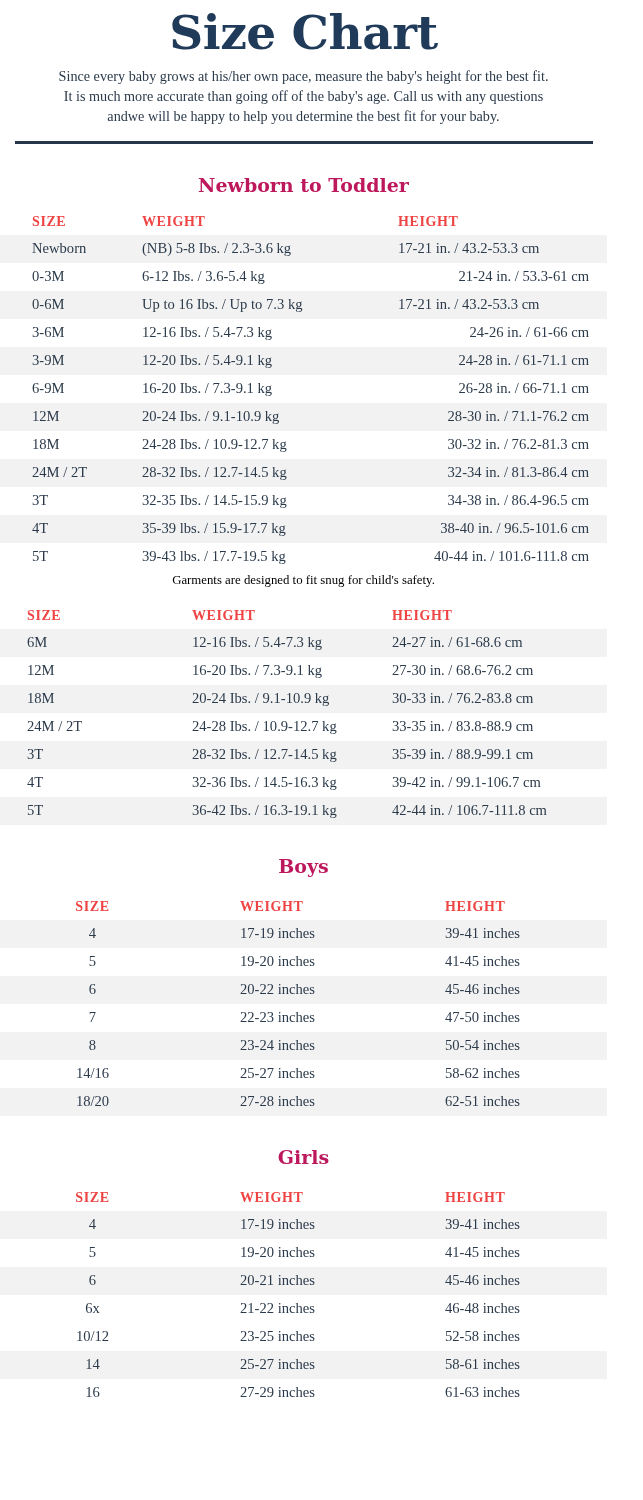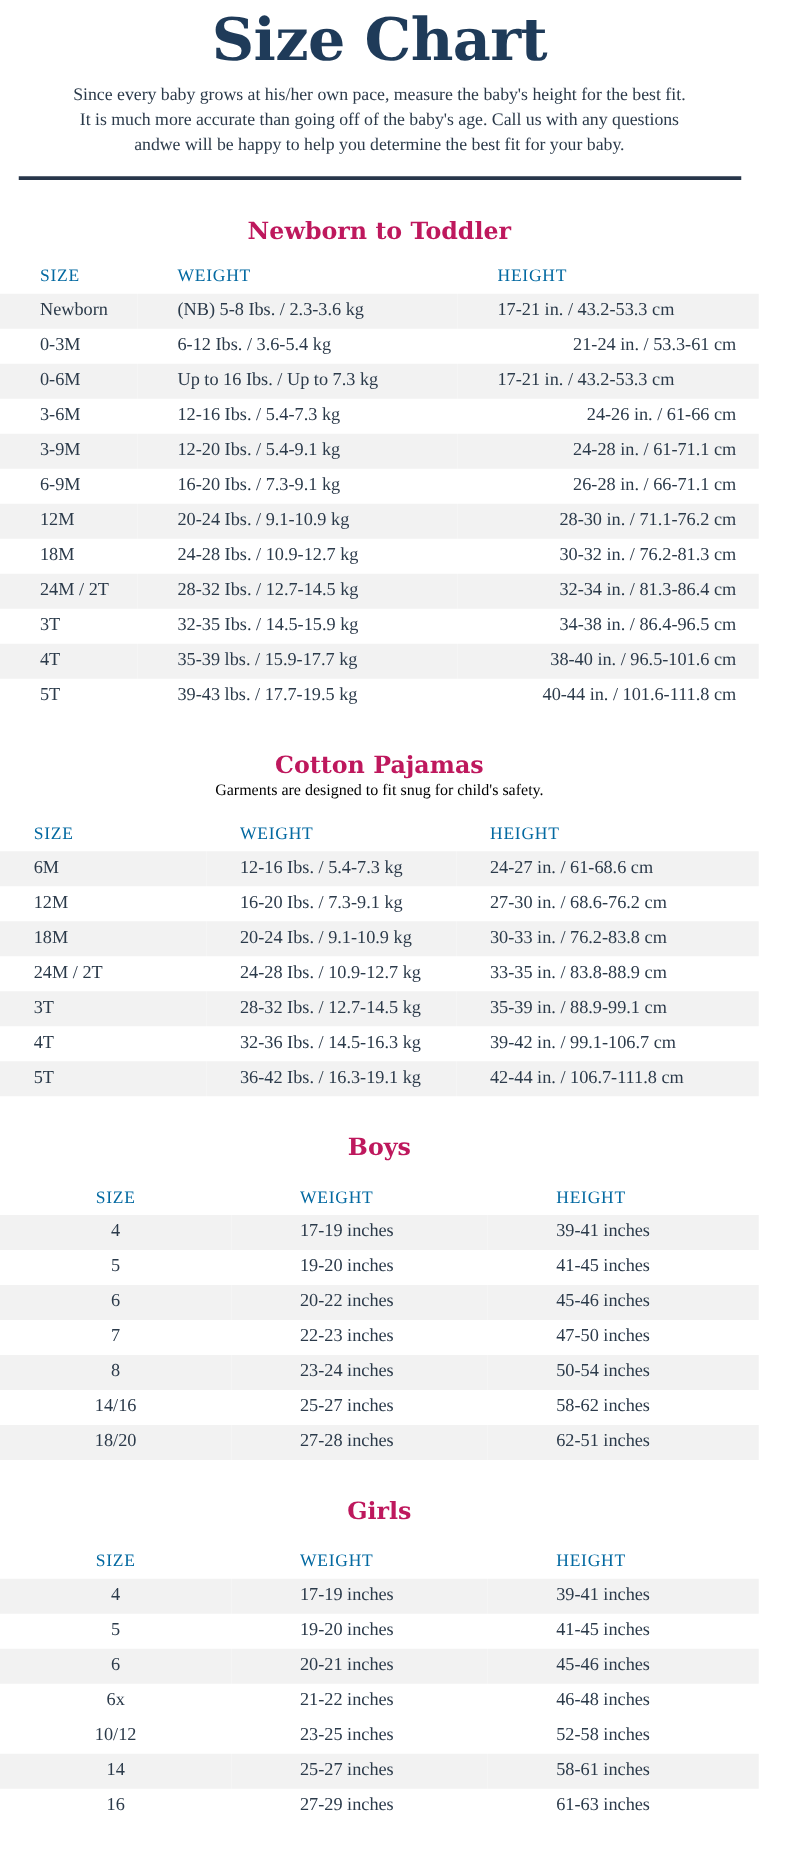--- a/index.html
+++ b/index.html
@@ -65,26 +65,26 @@
     margin: 2px 0 0 0;
   }
 
   
   table {
     border-collapse: collapse;
     width: 100%;
     font-size: 14.6px;
   }
   thead th {
-    font-weight: normal;
+    font-weight: bold;
     text-align: left;
     letter-spacing: 0.6px;
     font-size: 14px;
     padding: 6px 0 5px 0;
-    color: #0369a1;
+    color: #ef4444;
   }
   tbody td {
     padding: 5.5px 0 5.5px 0;
     color: #2b3a4a;
     white-space: nowrap;
   }
   tbody tr.alt td {
     background: #f2f2f2;
   }
 
@@ -193,21 +193,20 @@
         <td class="c2">38-40 in. / 96.5-101.6 cm</td>
       </tr>
       <tr>
         <td class="c0">5T</td>
         <td class="c1">39-43 lbs. / 17.7-19.5 kg</td>
         <td class="c2">40-44 in. / 101.6-111.8 cm</td>
       </tr>
     </tbody>
   </table>
 
-  <h2 class="section-title">Cotton Pajamas</h2>
   <div class="section-sub">Garments are designed to fit snug for child's safety.</div>
   <table class="tbl-pj">
     <thead>
       <tr>
         <th class="c0">SIZE</th>
         <th class="c1">WEIGHT</th>
         <th class="c2">HEIGHT</th>
       </tr>
     </thead>
     <tbody>

